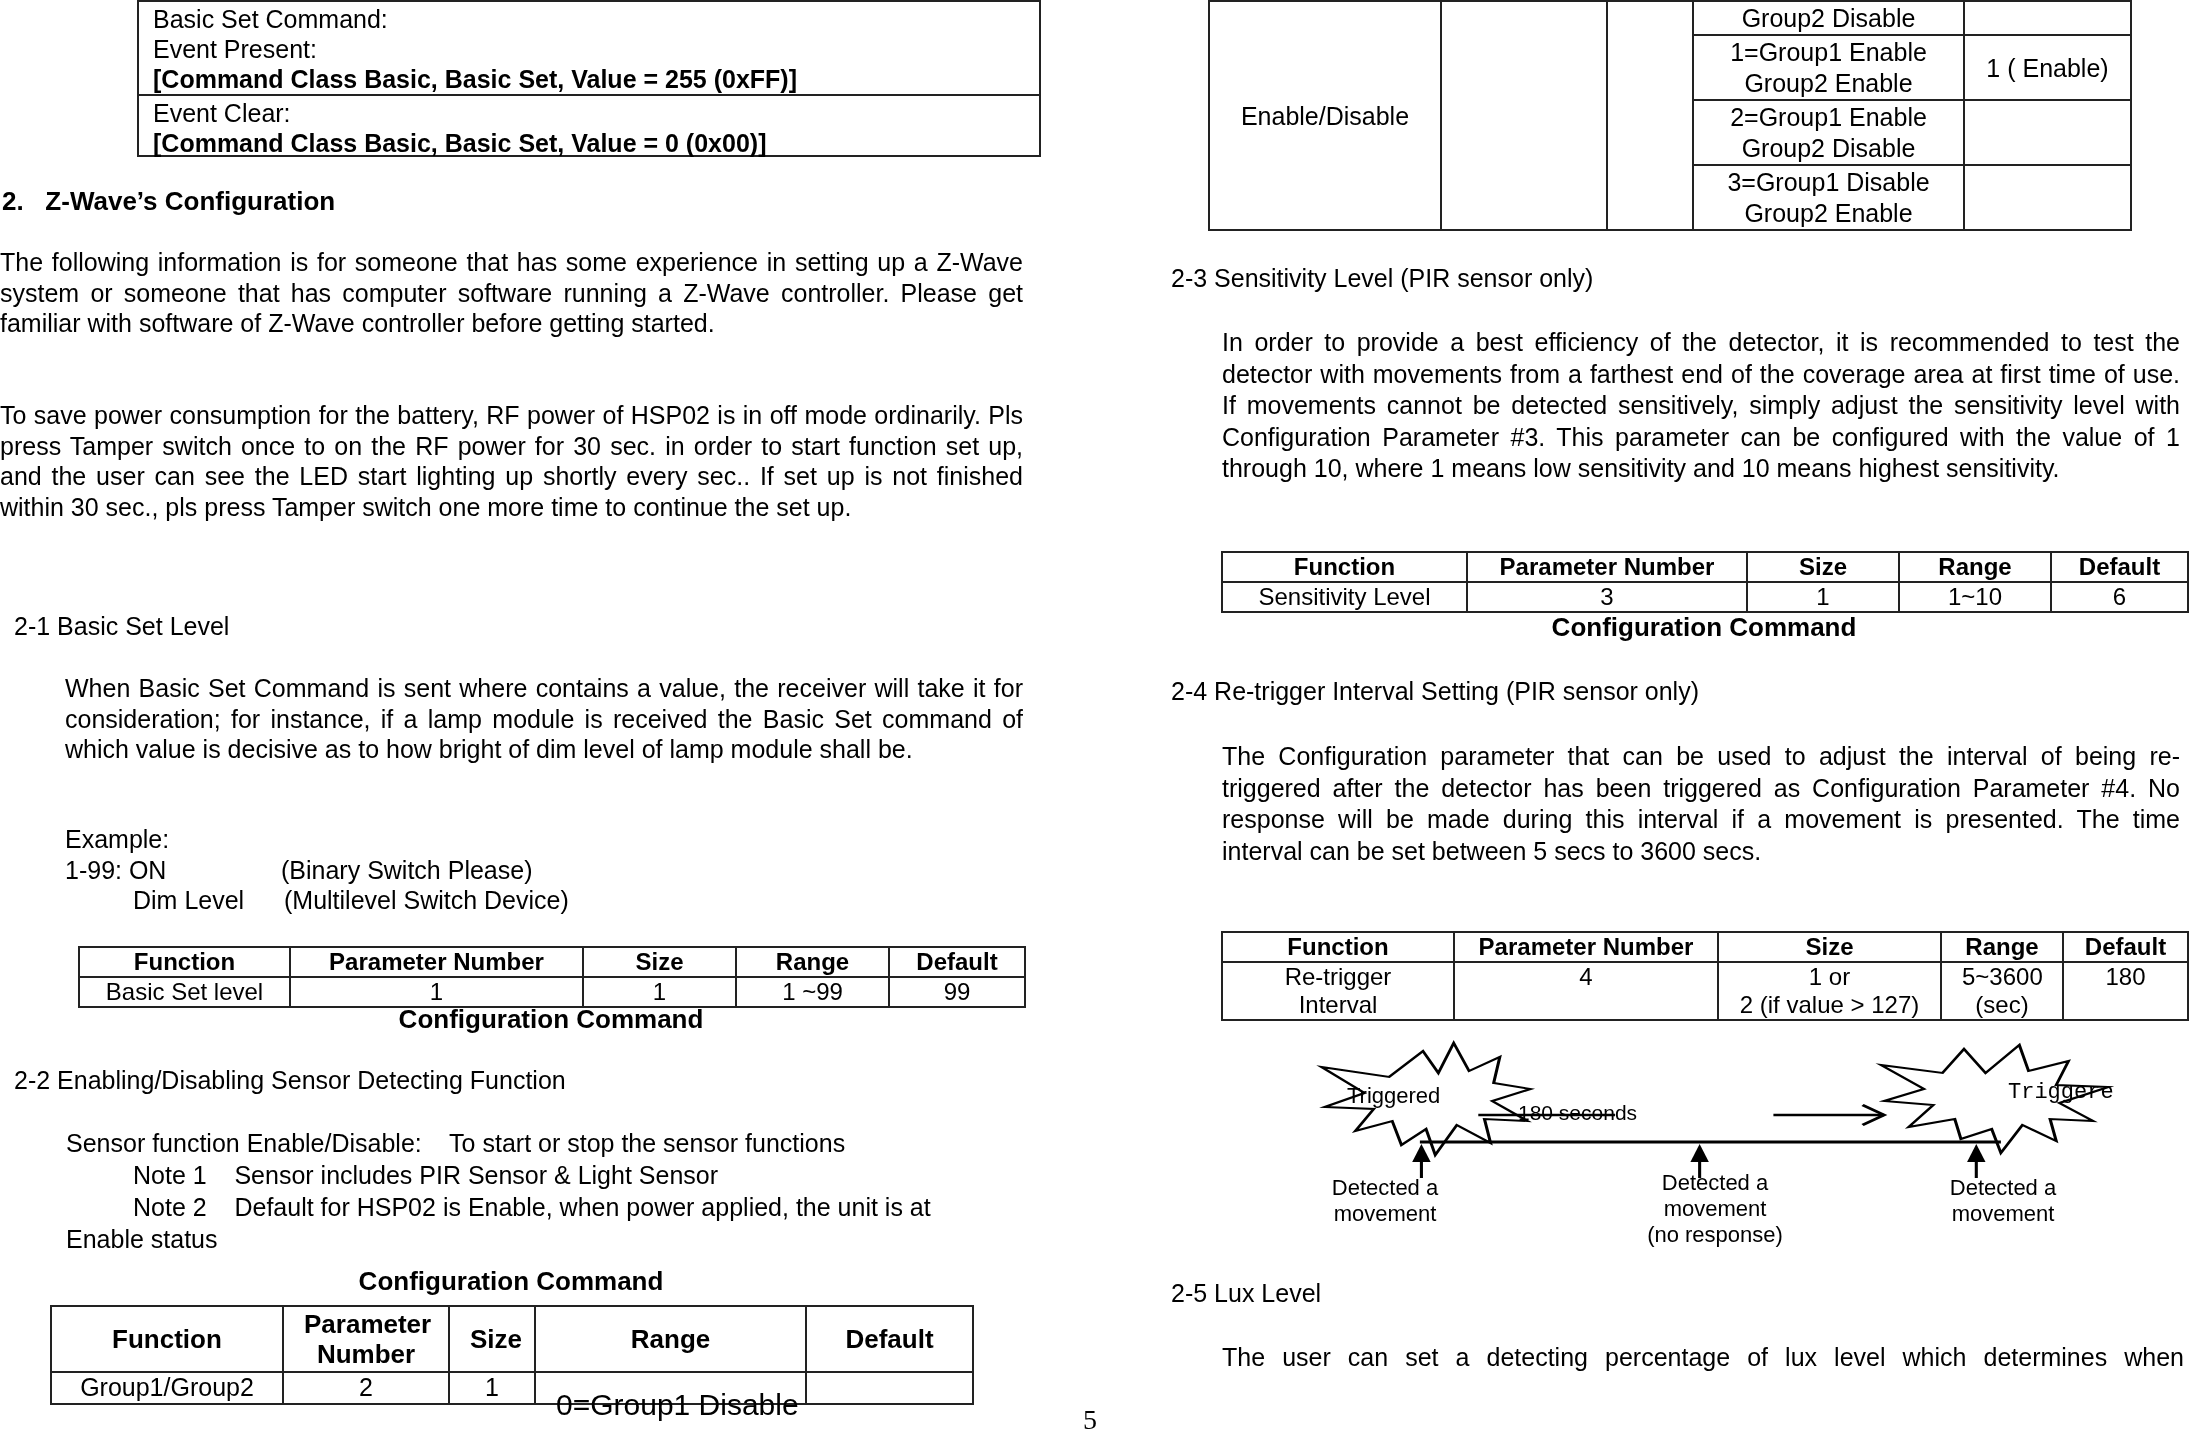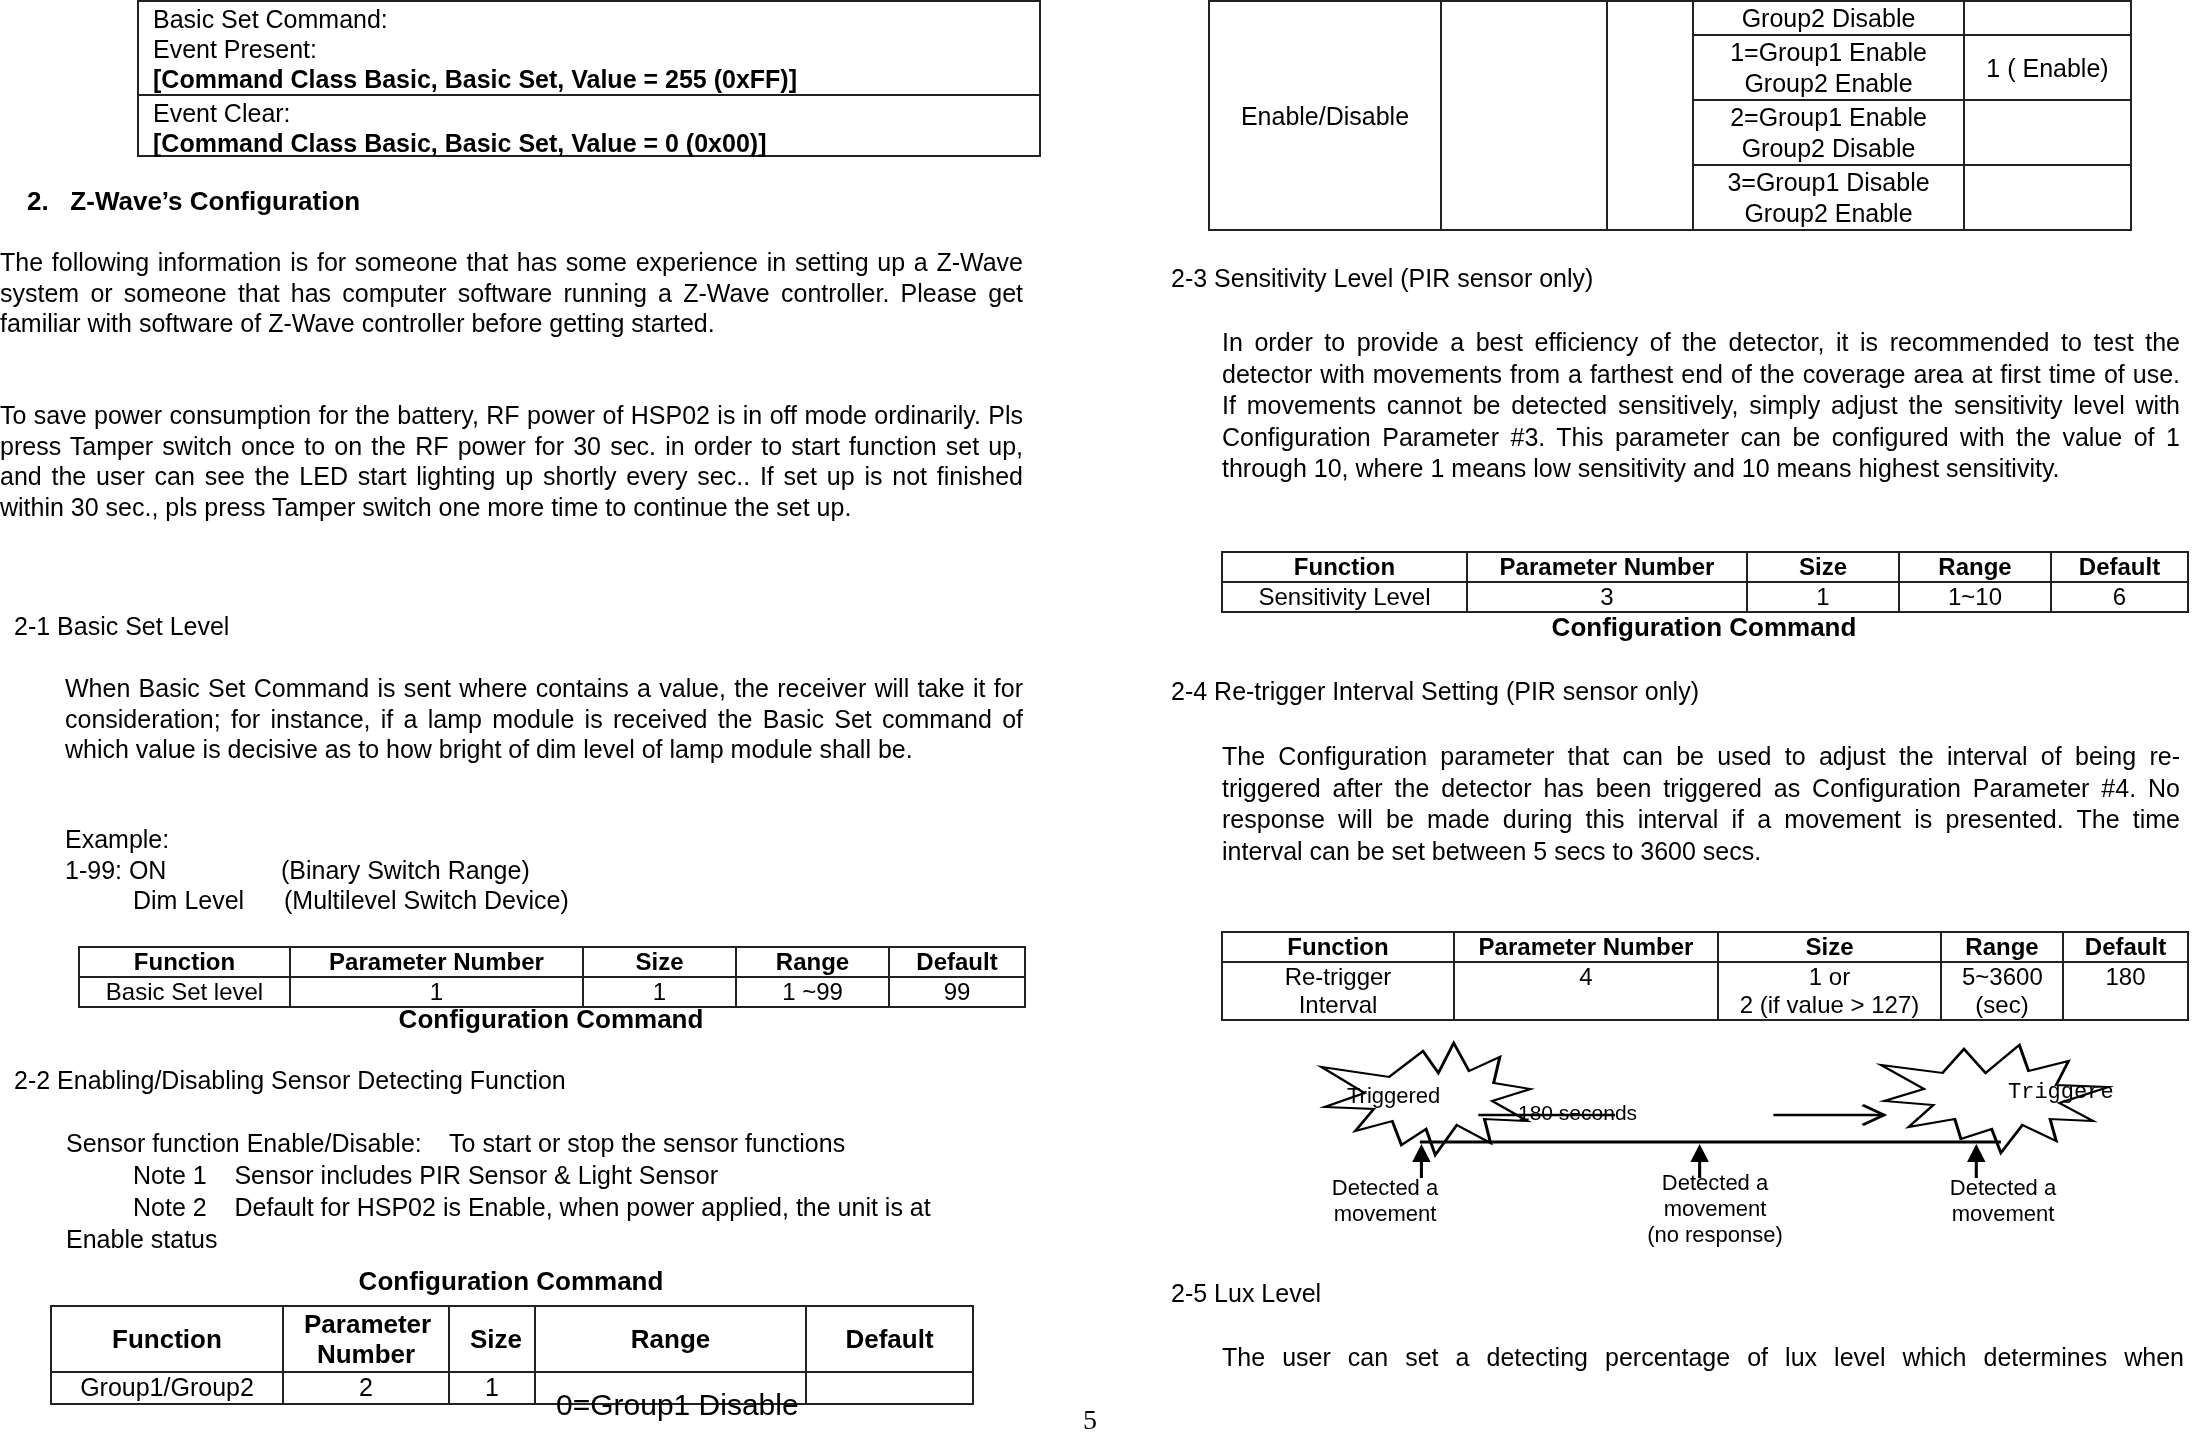--- a/index.html
+++ b/index.html
@@ -26,29 +26,29 @@
     <div>Basic Set Command:</div>
     <div>Event Present:</div>
     <div class="b">[Command Class Basic, Basic Set, Value = 255 (0xFF)]</div>
   </div>
   <div class="cmdrow">
     <div>Event Clear:</div>
     <div class="b">[Command Class Basic, Basic Set, Value = 0 (0x00)]</div>
   </div>
 </div>
 
-<div class="abs b" style="left:2px; top:186px; font-size:26px;margin-left:25px;">2.&nbsp;&nbsp;&nbsp;Z-Wave’s Configuration</div>
+<div class="abs b" style="left:2px; top:186px; font-size:26px;">2.&nbsp;&nbsp;&nbsp;Z-Wave’s Configuration</div>
 <div class="abs p" style="left:0; top:247px; width:1023px;">The following information is for someone that has some experience in setting up a Z-Wave system or someone that has computer software running a Z-Wave controller.   Please get familiar with software of Z-Wave controller before getting started.</div>
 <div class="abs p" style="left:0; top:400px; width:1023px;">To save power consumption for the battery, RF power of HSP02 is in off mode ordinarily.   Pls press Tamper switch once to on the RF power for 30 sec. in order to start function set up, and the user can see the LED start lighting up shortly every sec..   If set up is not finished within 30 sec., pls press Tamper switch one more time to continue the set up.</div>
 
 <div class="abs" style="left:14px; top:612px;">2-1 Basic Set Level</div>
 <div class="abs p" style="left:65px; top:673px; width:958px;">When Basic Set Command is sent where contains a value, the receiver will take it for consideration; for instance, if a lamp module is received the Basic Set command of which value is decisive as to how bright of dim level of lamp module shall be.</div>
 <div class="abs" style="left:65px; top:825px;">Example:</div>
 <div class="abs" style="left:65px; top:856px;">1-99: ON</div>
-<div class="abs" style="left:281px; top:856px;">(Binary Switch Range)</div>
+<div class="abs" style="left:281px; top:856px;">(Binary Switch Please)</div>
 <div class="abs" style="left:133px; top:886px;">Dim Level</div>
 <div class="abs" style="left:284px; top:886px;">(Multilevel Switch Device)</div>
 
 <table style="left:78px; top:946px; width:946px;">
   <colgroup>
       <col style="width:211px">
       <col style="width:293px">
       <col style="width:153px">
       <col style="width:153px">
       <col style="width:136px">

